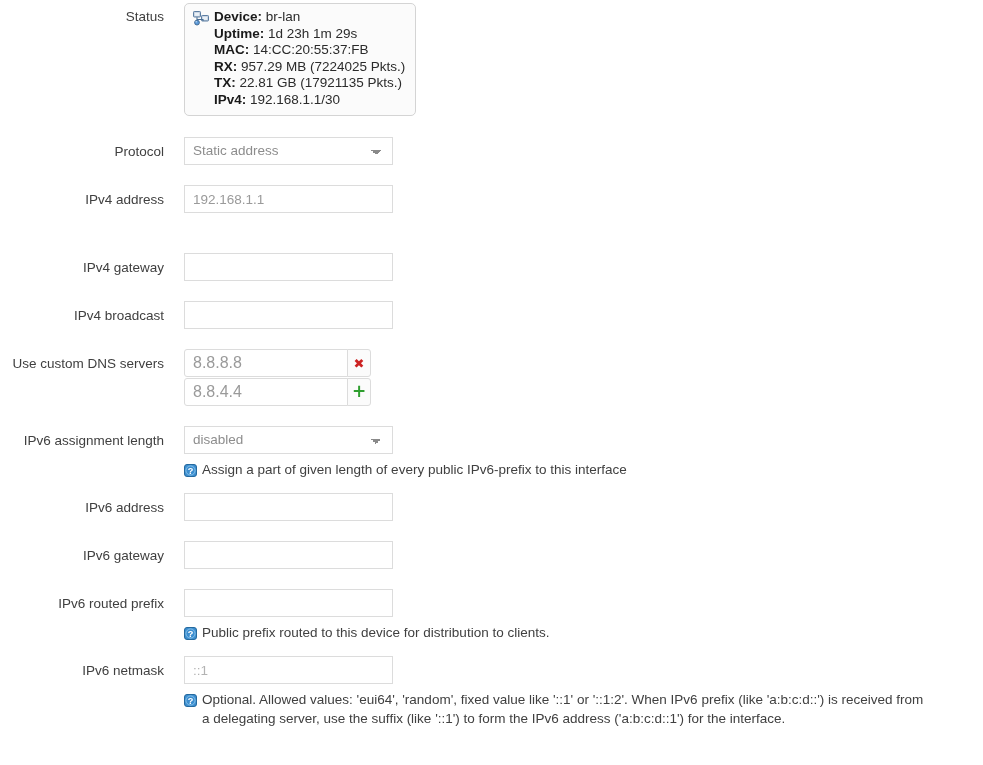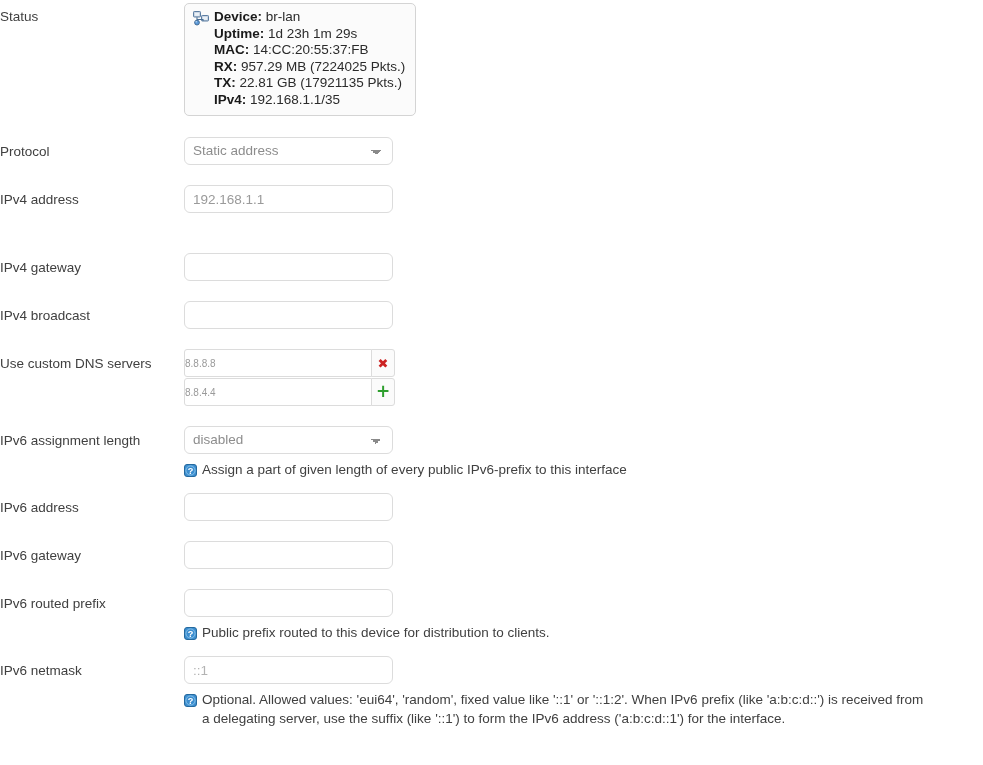--- a/index.html
+++ b/index.html
@@ -26,21 +26,21 @@
 
   
   .row {
     display: flex;
     align-items: flex-start;
     width: 100%;
   }
   .label {
     width: 184px;
     min-width: 184px;
-    text-align: left;
+    text-align: right;
     padding-right: 20px;
     color: #404040;
     font-size: 13.5px;
     line-height: 17px;
     white-space: nowrap;
   }
   .ctrl {
     flex: 1;
     min-width: 0;
   }
@@ -66,21 +66,21 @@
     margin-right: 5px;
     margin-top: 1px;
     flex: 0 0 16px;
   }
 
   
   .field {
     width: 209px;
     height: 28px;
     border: 1px solid #dcdcdc;
-    border-radius: 6px;
+    border-radius: 0;
     background: #ffffff;
     padding: 0 8px;
     font-family: "Liberation Sans", sans-serif;
     font-size: 13.5px;
     color: #9a9a9a;
     line-height: 26px;
     display: block;
     outline: none;
   }
   .field::placeholder { color: #b3b3b3; }
@@ -102,28 +102,28 @@
     color: #8d8d8d;
   }
 
   
   .dns-item {
     display: flex;
     width: 231px;
     margin-bottom: -1px;
   }
   .dns-item .dns-input {
-    width: 188px;
+    width: 164px;
     height: 28px;
     border: 1px solid #dcdcdc;
     border-radius: 3px 0 0 3px;
     background: #fff;
-    padding: 0 0;
+    padding: 0 8px;
     font-family: "Liberation Sans", sans-serif;
-    font-size: 10px;
+    font-size: 16px;
     color: #9a9a9a;
     outline: none;
   }
   .dns-btn {
     width: 24px;
     height: 28px;
     margin-left: -1px;
     border: 1px solid #dcdcdc;
     border-radius: 0 3px 3px 0;
     background: #fbfbfb;
@@ -211,21 +211,21 @@
           <span>957.29 MB (7224025 Pkts.)</span>
         </div>
 
         <div class="status-line" style="padding-left:21px">
           <b>TX:</b>
           <span>22.81 GB (17921135 Pkts.)</span>
         </div>
 
         <div class="status-line" style="padding-left:21px">
           <b>IPv4:</b>
-          <span>192.168.1.1/35</span>
+          <span>192.168.1.1/30</span>
         </div>
 
       </div>
     </div>
   </div>
 
   <div class="gap-med"></div>
 
   <div class="row">
     <div class="label" style="padding-top:6px">Protocol</div>

